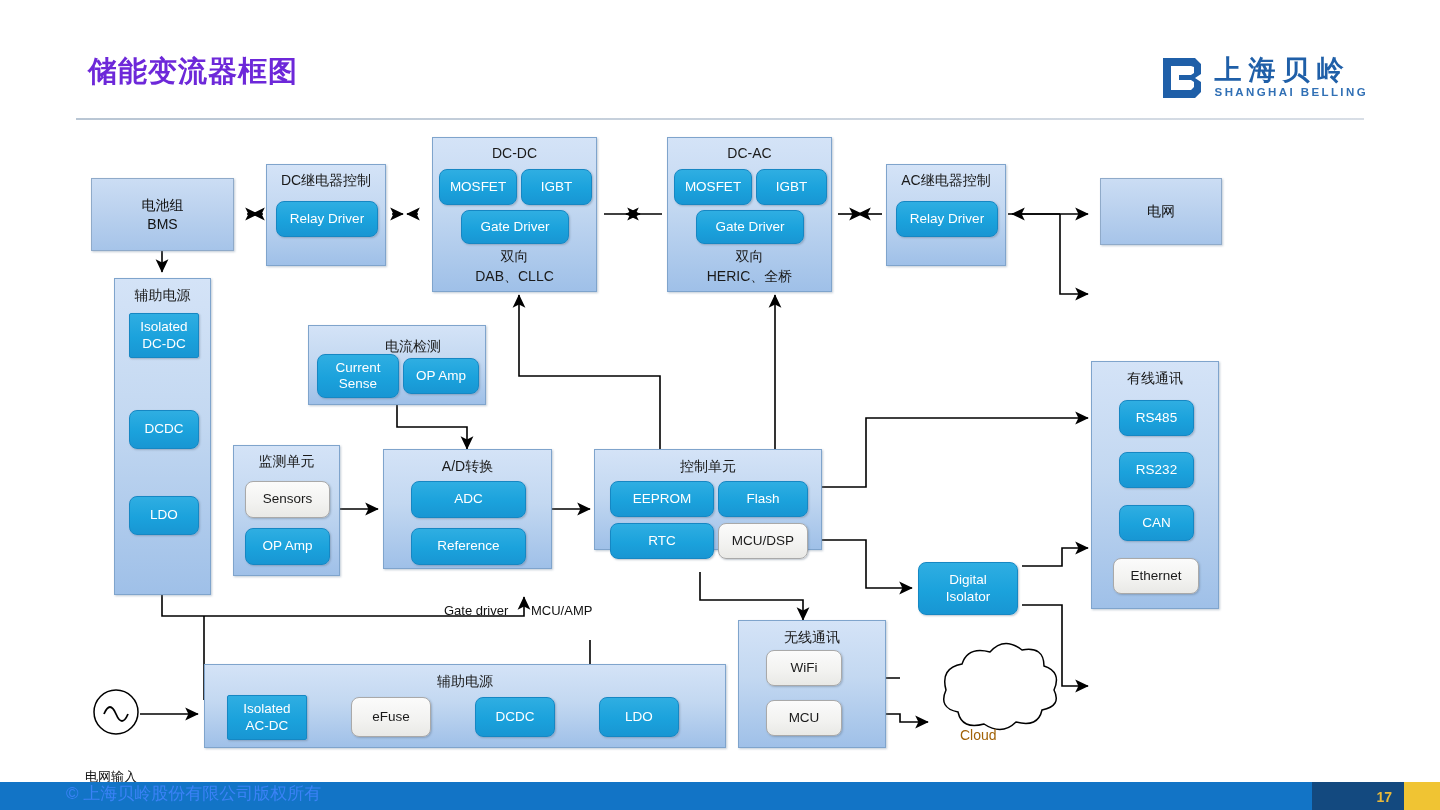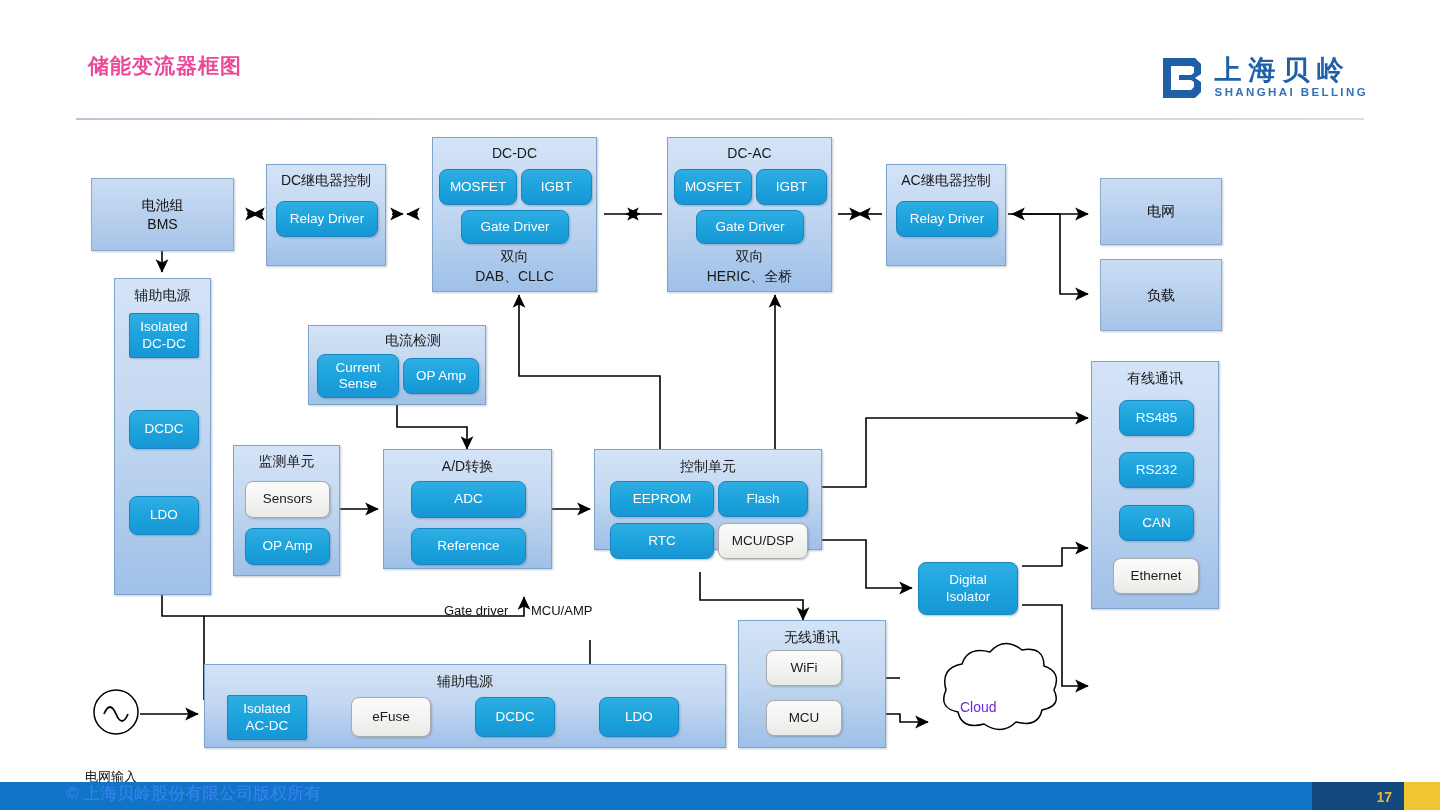--- a/index.html
+++ b/index.html
@@ -7,21 +7,21 @@
     width: 1440px; height: 810px;
     background: #ffffff;
     font-family: "Liberation Sans", "DejaVu Sans", sans-serif;
     overflow: hidden;
   }
   #root { position: relative; width: 1440px; height: 810px; background:#fff; }
 
   
   .page-title {
     position: absolute; left: 88px; top: 52px;
-    font-size: 21px; font-weight: bold; color: #ec4899;
+    font-size: 29px; font-weight: bold; color: #6d28d9;
     letter-spacing: 1px; white-space: nowrap;
   }
   .header-rule {
     position: absolute; left: 76px; top: 118px; width: 1288px; height: 2px;
     background: linear-gradient(to right,#b9c6d4,#d8dee6);
   }
   .logo-wrap {
     position: absolute; right: 72px; top: 56px;
     display: flex; align-items: center; gap: 12px;
   }
@@ -96,22 +96,23 @@
   
   .chip.light {
     background: linear-gradient(to bottom, #FBFBFB 0%, #F2F2F0 60%, #E9E9E6 100%);
     border: 1px solid #A9A9A9; color: #1a1a1a;
   }
 
   .freelabel {
     position: absolute; font-size: 13px; color: #111; white-space: nowrap;
   }
   .cloud-label {
-    position: absolute; font-size: 14px; color: #6d28d9;
+    position: absolute; font-size: 14px; color: #a16207;
     white-space: nowrap;
+    margin-top: 28px;
   }
 </style>
 </head>
 <body>
 
 <div id="root">
 
   <div class="page-title">储能变流器框图</div>
   <div class="header-rule"></div>
 
@@ -238,35 +239,34 @@
       <div class="grp-title" style="top:110px;">双向</div>
       <div class="grp-title" style="top:130px;">HERIC、全桥</div>
     </div>
 
     <div class="grp" style="left:886px; top:164px; width:120px; height:102px;">
       <div class="grp-title" style="top:7px;">AC继电器控制</div>
       <div class="chip" style="left:9px; top:36px; width:102px; height:36px;">Relay Driver</div>
     </div>
 
     <div class="plainbox" style="left:1100px; top:178px; width:122px; height:67px;">电网</div>
-    <div class="plainbox" style="left:1100px; top:259px; width:122px; height:72px;">负载</div>
 
     <div class="grp" style="left:114px; top:278px; width:97px; height:317px;">
       <div class="grp-title" style="top:8px;">辅助电源</div>
       <div class="chip sq" style="left:14px; top:34px; width:70px; height:45px;">
         <span>
           <span>Isolated</span><br><span>DC-DC</span>
         </span>
       </div>
       <div class="chip" style="left:14px; top:131px; width:70px; height:39px;">DCDC</div>
       <div class="chip" style="left:14px; top:217px; width:70px; height:39px;">LDO</div>
     </div>
 
     <div class="grp" style="left:308px; top:325px; width:178px; height:80px;">
-      <div class="grp-title" style="top:6px;margin-left:32px;">电流检测</div>
+      <div class="grp-title" style="top:12px;margin-left:32px;">电流检测</div>
       <div class="chip" style="left:8px; top:28px; width:82px; height:44px;">
         <span>
           <span>Current</span><br><span>Sense</span>
         </span>
       </div>
       <div class="chip" style="left:94px; top:32px; width:76px; height:36px;">OP Amp</div>
     </div>
 
     <div class="grp" style="left:233px; top:445px; width:107px; height:131px;">
       <div class="grp-title" style="top:7px;">监测单元</div>

